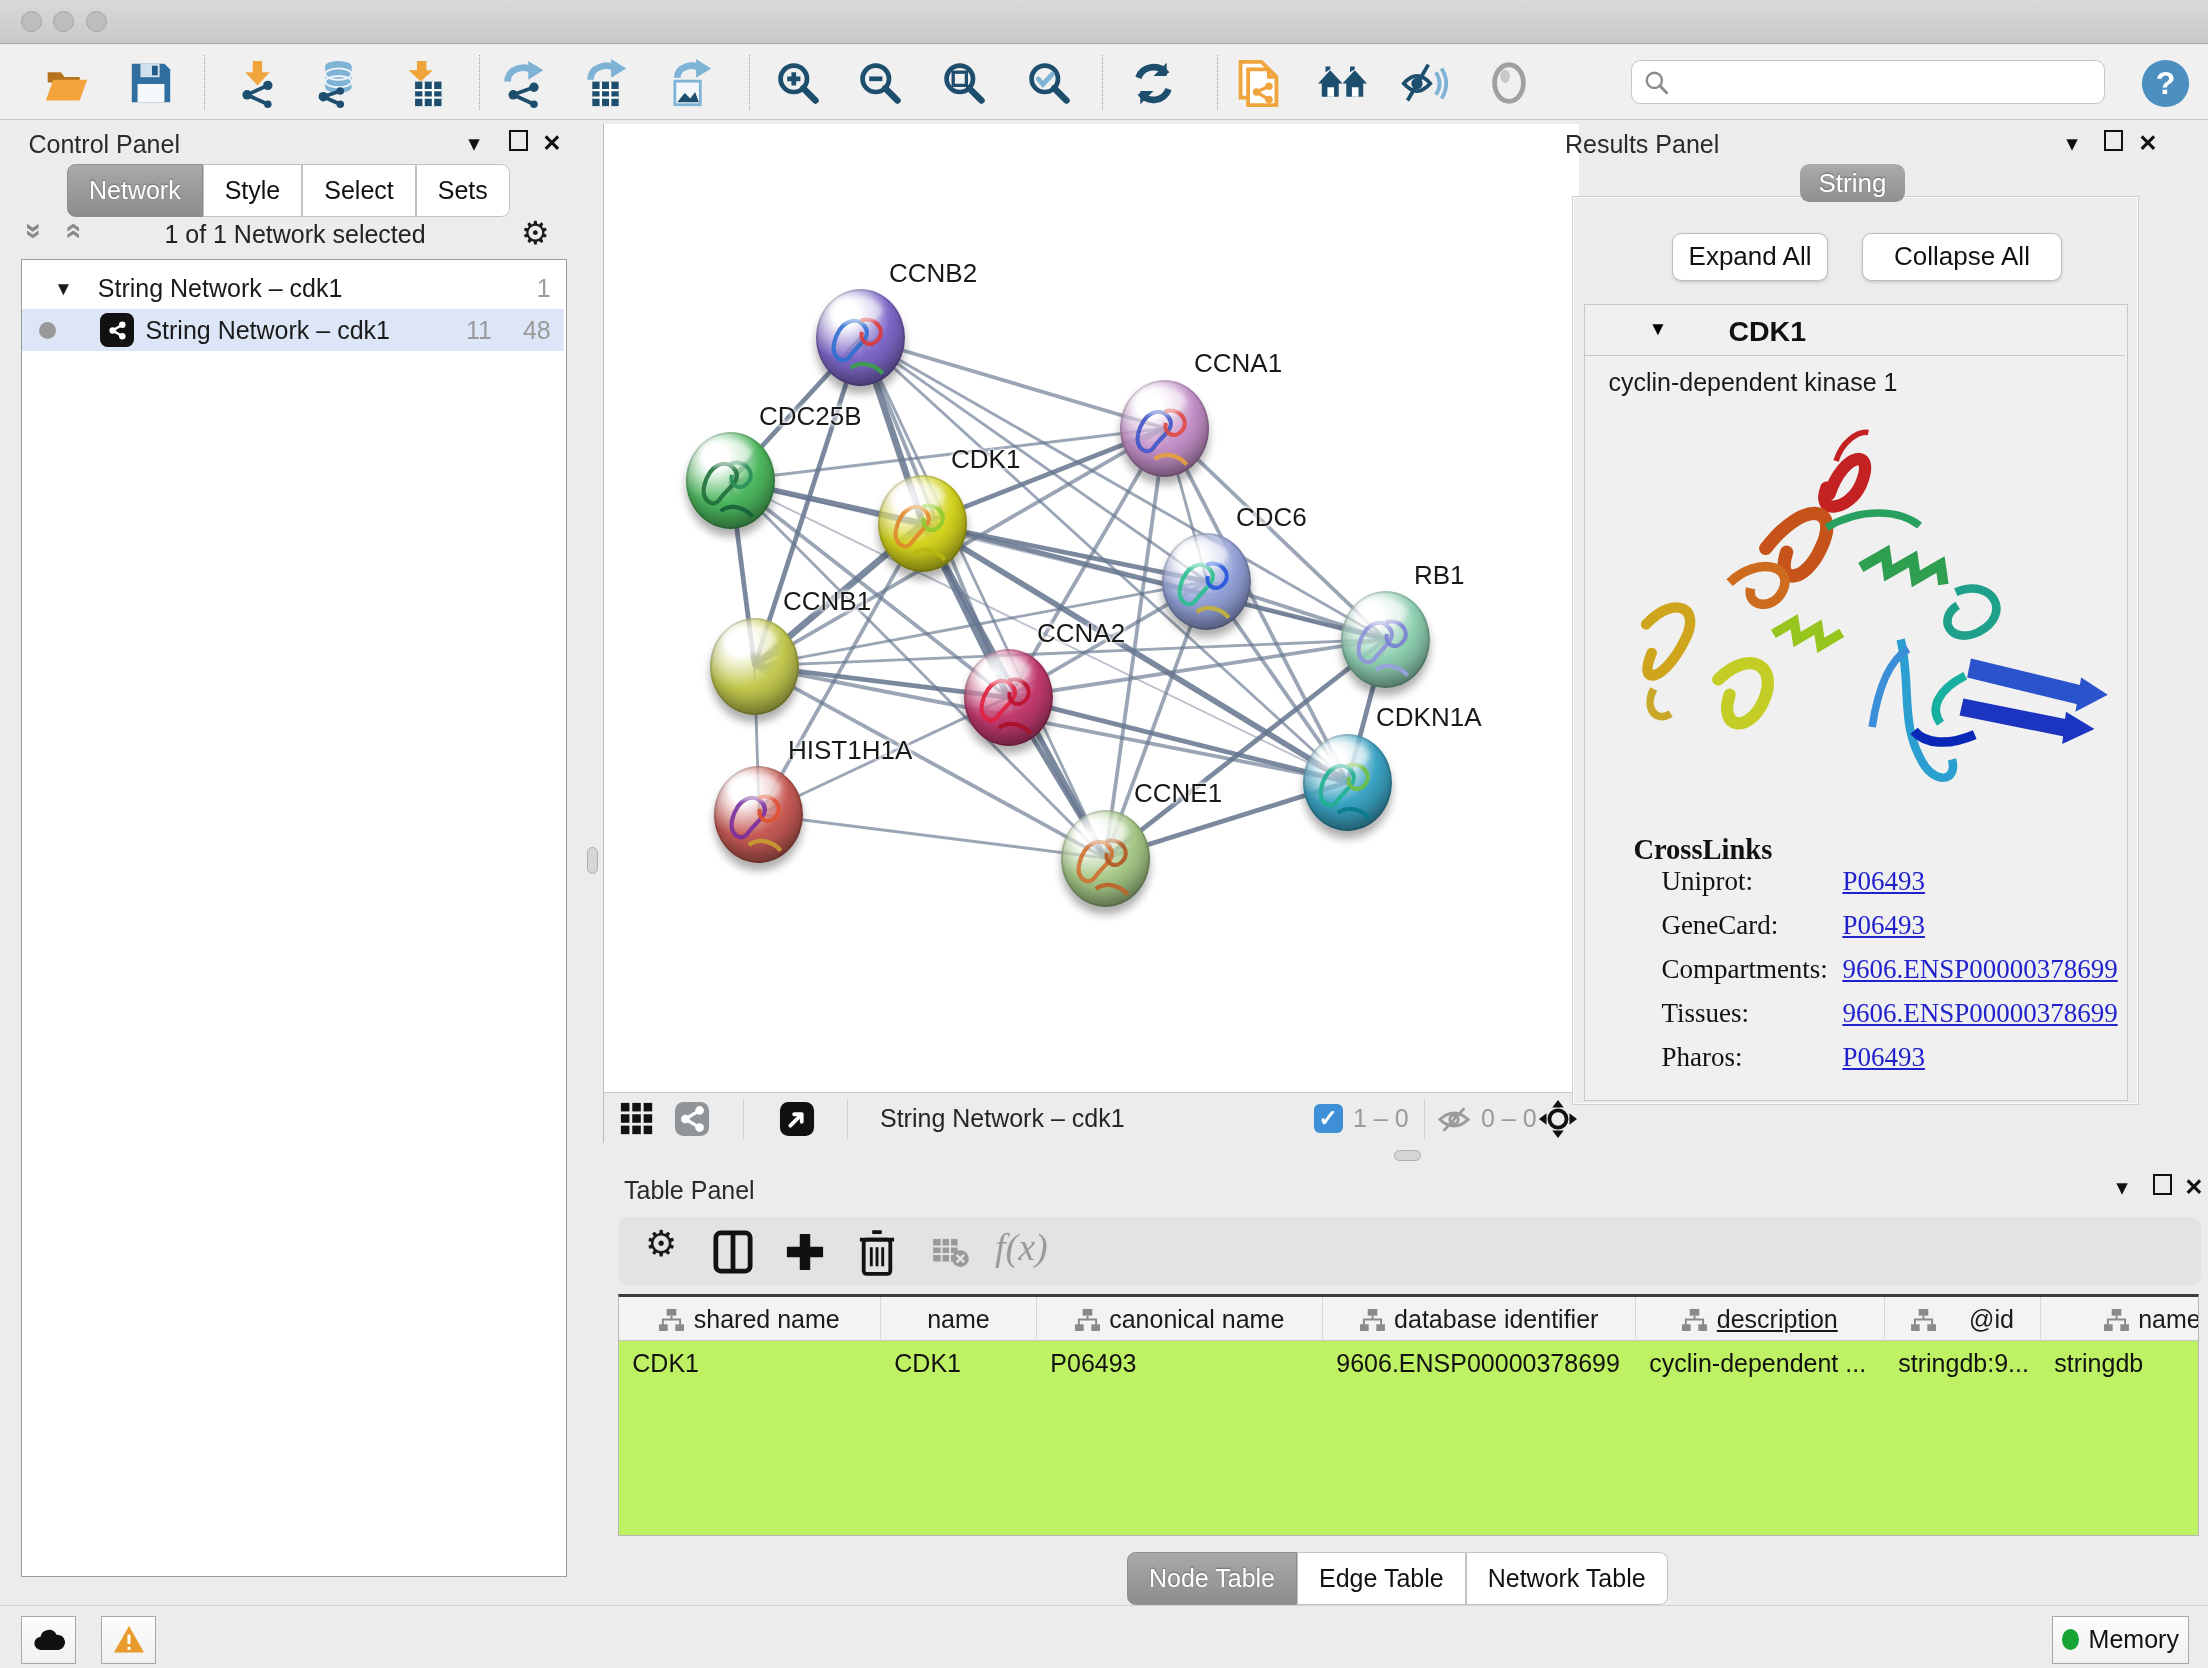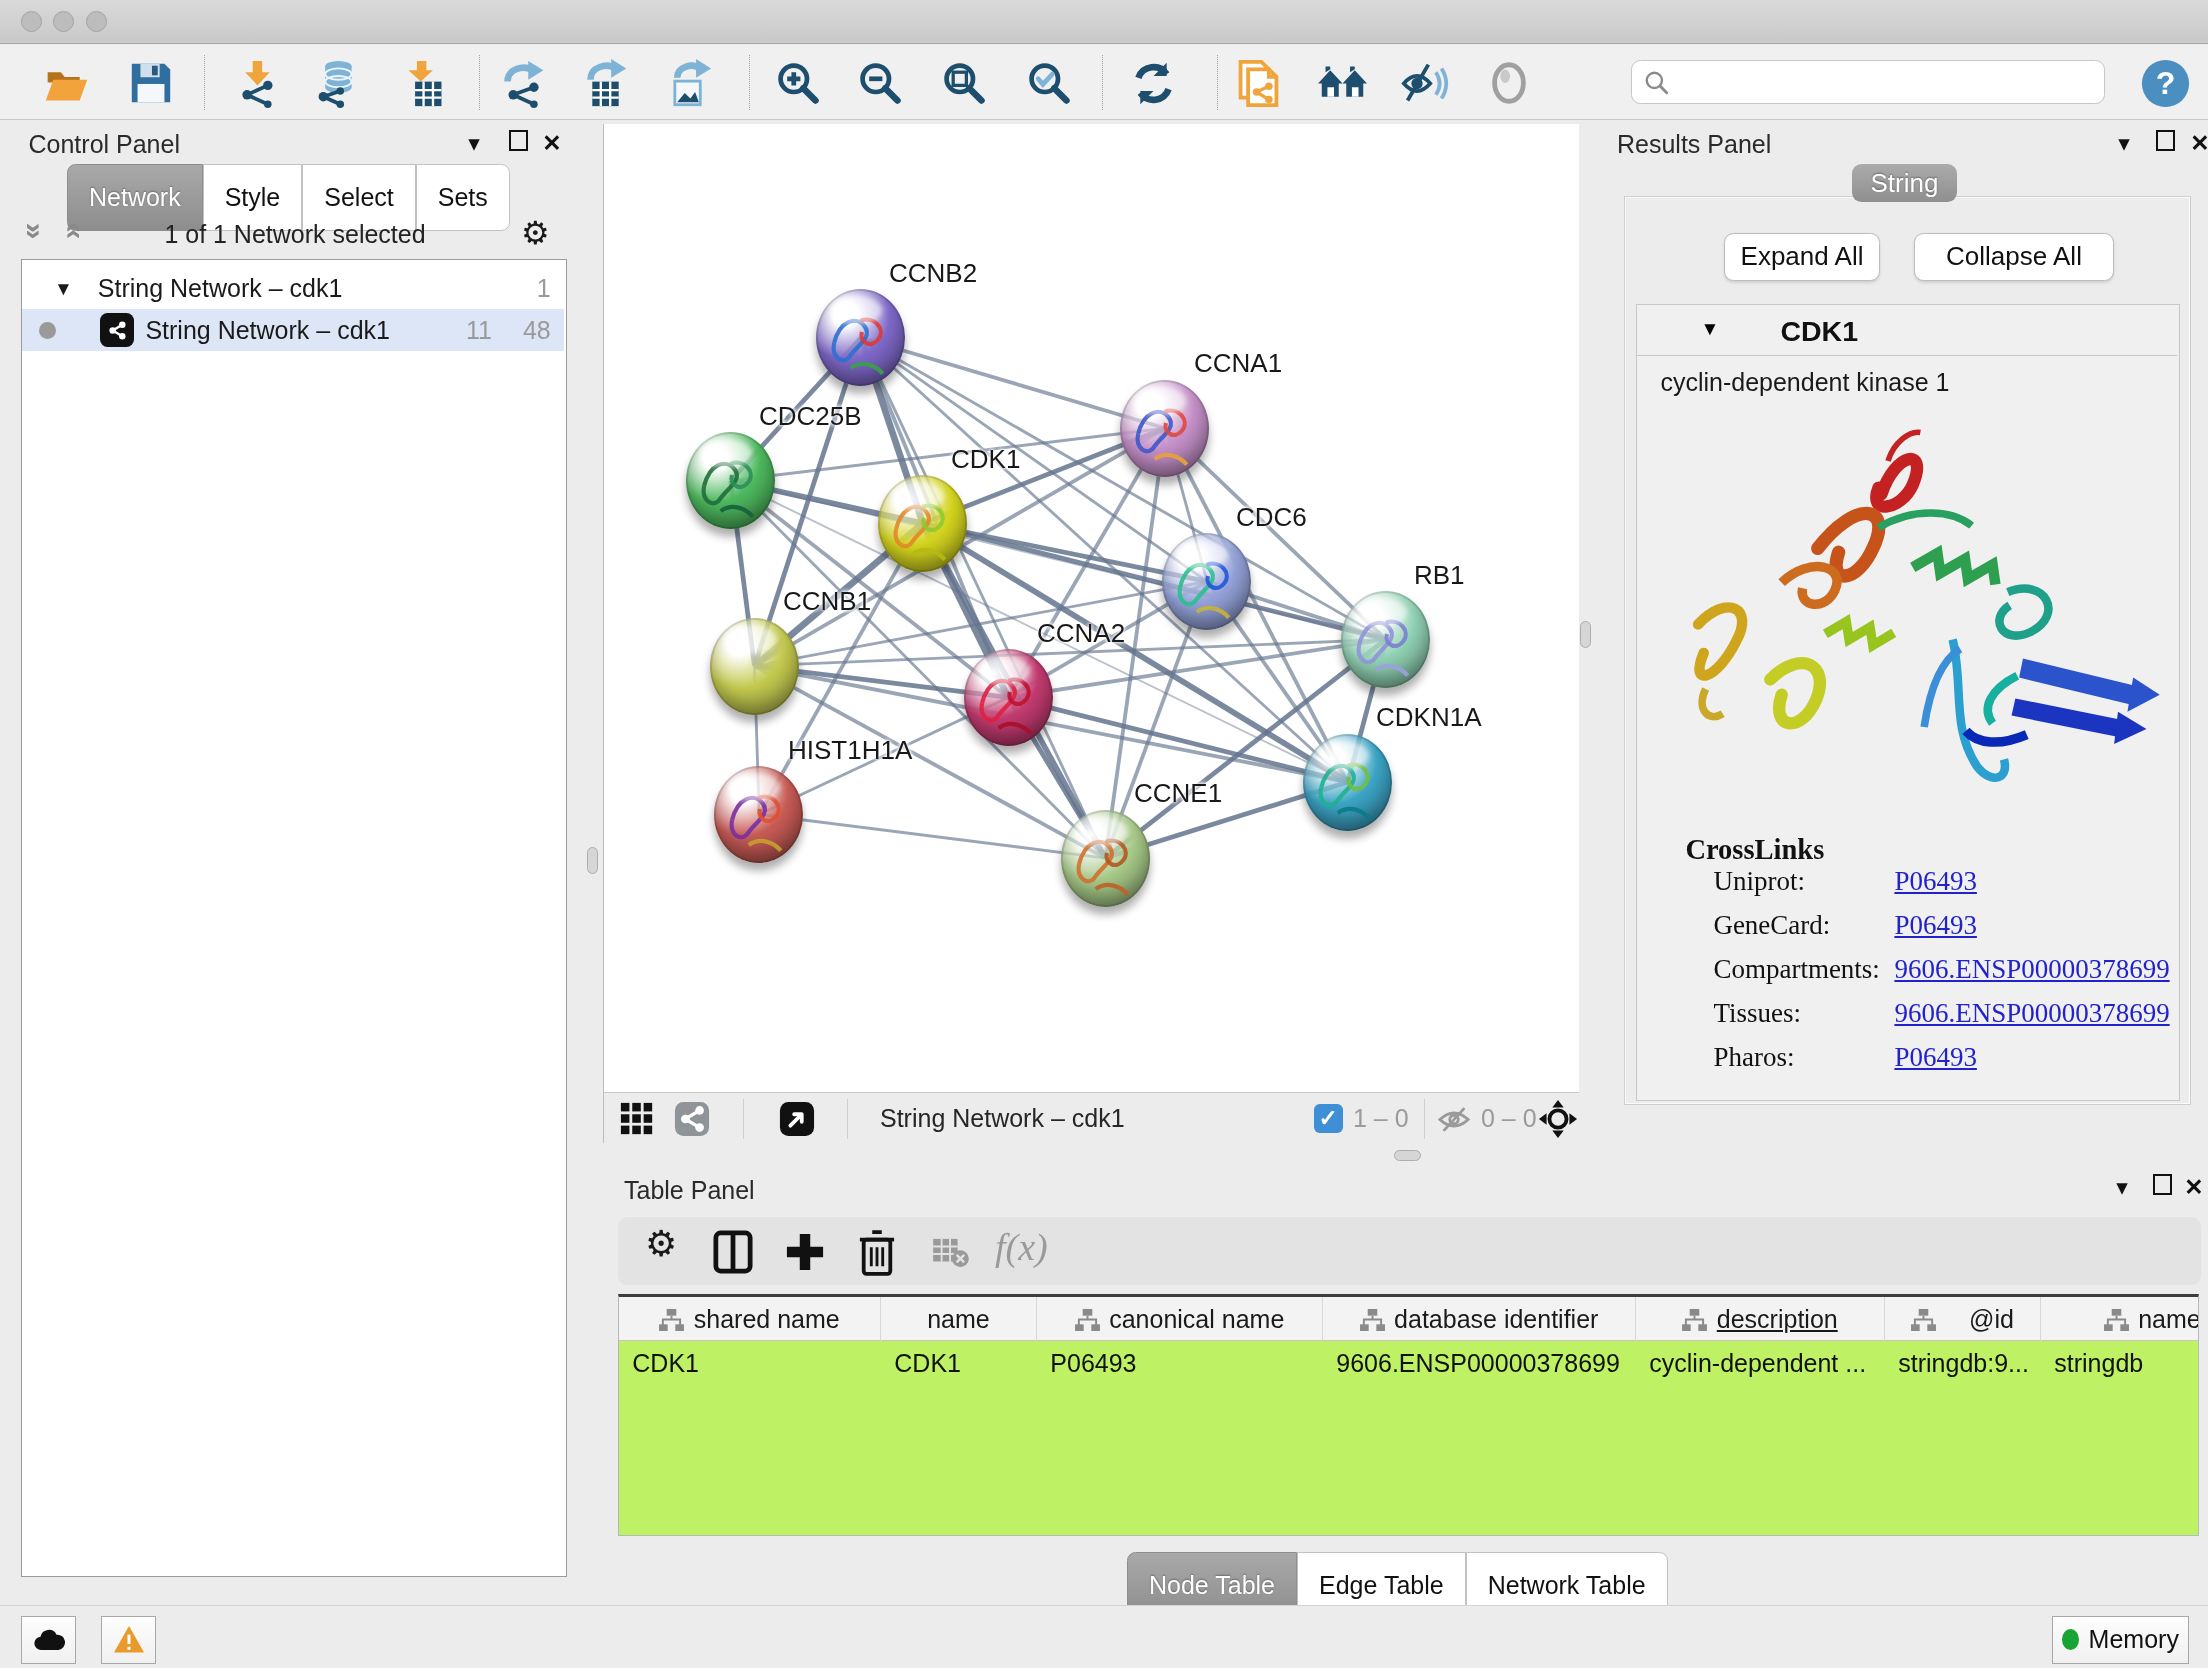--- a/index.html
+++ b/index.html
@@ -21,21 +21,21 @@
     align-items:center; justify-content:center; cursor:default; }
   .tbsep { position:absolute; top:9.5px; width:0; height:55px; border-left:1.9px dotted #9f9f9f; }
   #search-box { position:absolute; left:1631px; top:15px; width:474px; height:44px;
     background:#fff; border:1.9px solid #c6c6c6; border-radius:9.5px; display:flex; align-items:center; }
   #search-box svg { margin-left:9.5px; }
 
   
   .panel-title { font-size:25px; color:#2a2a2a; }
   .pt-ctrl { position:absolute; top:5.7px; font-size:23px; color:#111; width:32px; text-align:center; }
   .float-ic { width:19px; height:21px; border:2.9px solid #111; display:inline-block; }
-  .tab { display:inline-block; font-size:25px; padding:18px 21px; background:#fff;
+  .tab { display:inline-block; font-size:25px; padding:11px 21px; background:#fff;
     border:1px solid #c2c2c2; color:#111; }
   .tab.active { background:linear-gradient(#a9a9a9,#8d8d8d); color:#fff;
     text-shadow:0 -1px 1.9px rgba(0,0,0,.35); border-color:#8d8d8d; }
 
   
   #control-panel { position:absolute; left:0; top:124px; width:590px; height:1480px; }
   #cp-tabs { position:absolute; left:67px; top:40px; }
   #cp-tabs .tab:first-child { border-radius:8.6px 0 0 8.6px; }
   #cp-tabs .tab:last-child { border-radius:0 8.6px 8.6px 0; }
   #cp-toolrow { position:absolute; left:0; top:88px; width:590px; height:44px; }
@@ -67,21 +67,21 @@
   #nsb-check { position:absolute; top:11.4px; width:28.5px; height:28.5px; background:#3f8fd6;
     border-radius:5.7px; color:#fff; font-size:23px; font-weight:bold; text-align:center; line-height:28.5px; }
 
   
   .split-dot-v { position:absolute; width:11.4px; height:27px; background:#d6d6d6;
     border:1px solid #adadad; border-radius:5.7px; }
   .split-dot-h { position:absolute; width:27px; height:11.4px; background:#d6d6d6;
     border:1px solid #adadad; border-radius:5.7px; }
 
   
-  #results-panel { position:absolute; left:1592px; top:124px; width:616px; height:1480px; }
+  #results-panel { position:absolute; left:1540px; top:124px; width:616px; height:1480px; }
   #rp-tab { position:absolute; left:260px; top:40px; width:105px; height:38px;
     background:linear-gradient(#ababab,#8f8f8f); border-radius:9.5px; color:#fff;
     font-size:26px; text-align:center; line-height:38px; text-shadow:0 -1px 1.9px rgba(0,0,0,.35); z-index:2; }
   #rp-outer { position:absolute; left:32px; top:72px; width:567px; height:909px;
     background:#ececec; border:1.9px solid #cfcfcf; box-shadow:inset 0 0 0 1px #fafafa; }
   .rp-btn { position:absolute; top:36px; height:48px; background:#fff; border:1.9px solid #bdbdbd;
     border-radius:9.5px; font-size:26px; color:#111; text-align:center; line-height:44px;
     box-shadow:0 1.9px 2.9px rgba(0,0,0,.12); }
   #rp-inner { position:absolute; left:11.4px; top:107px; width:544px; height:797px;
     background:#f0f0f0; border:1.9px solid #c9c9c9; }

